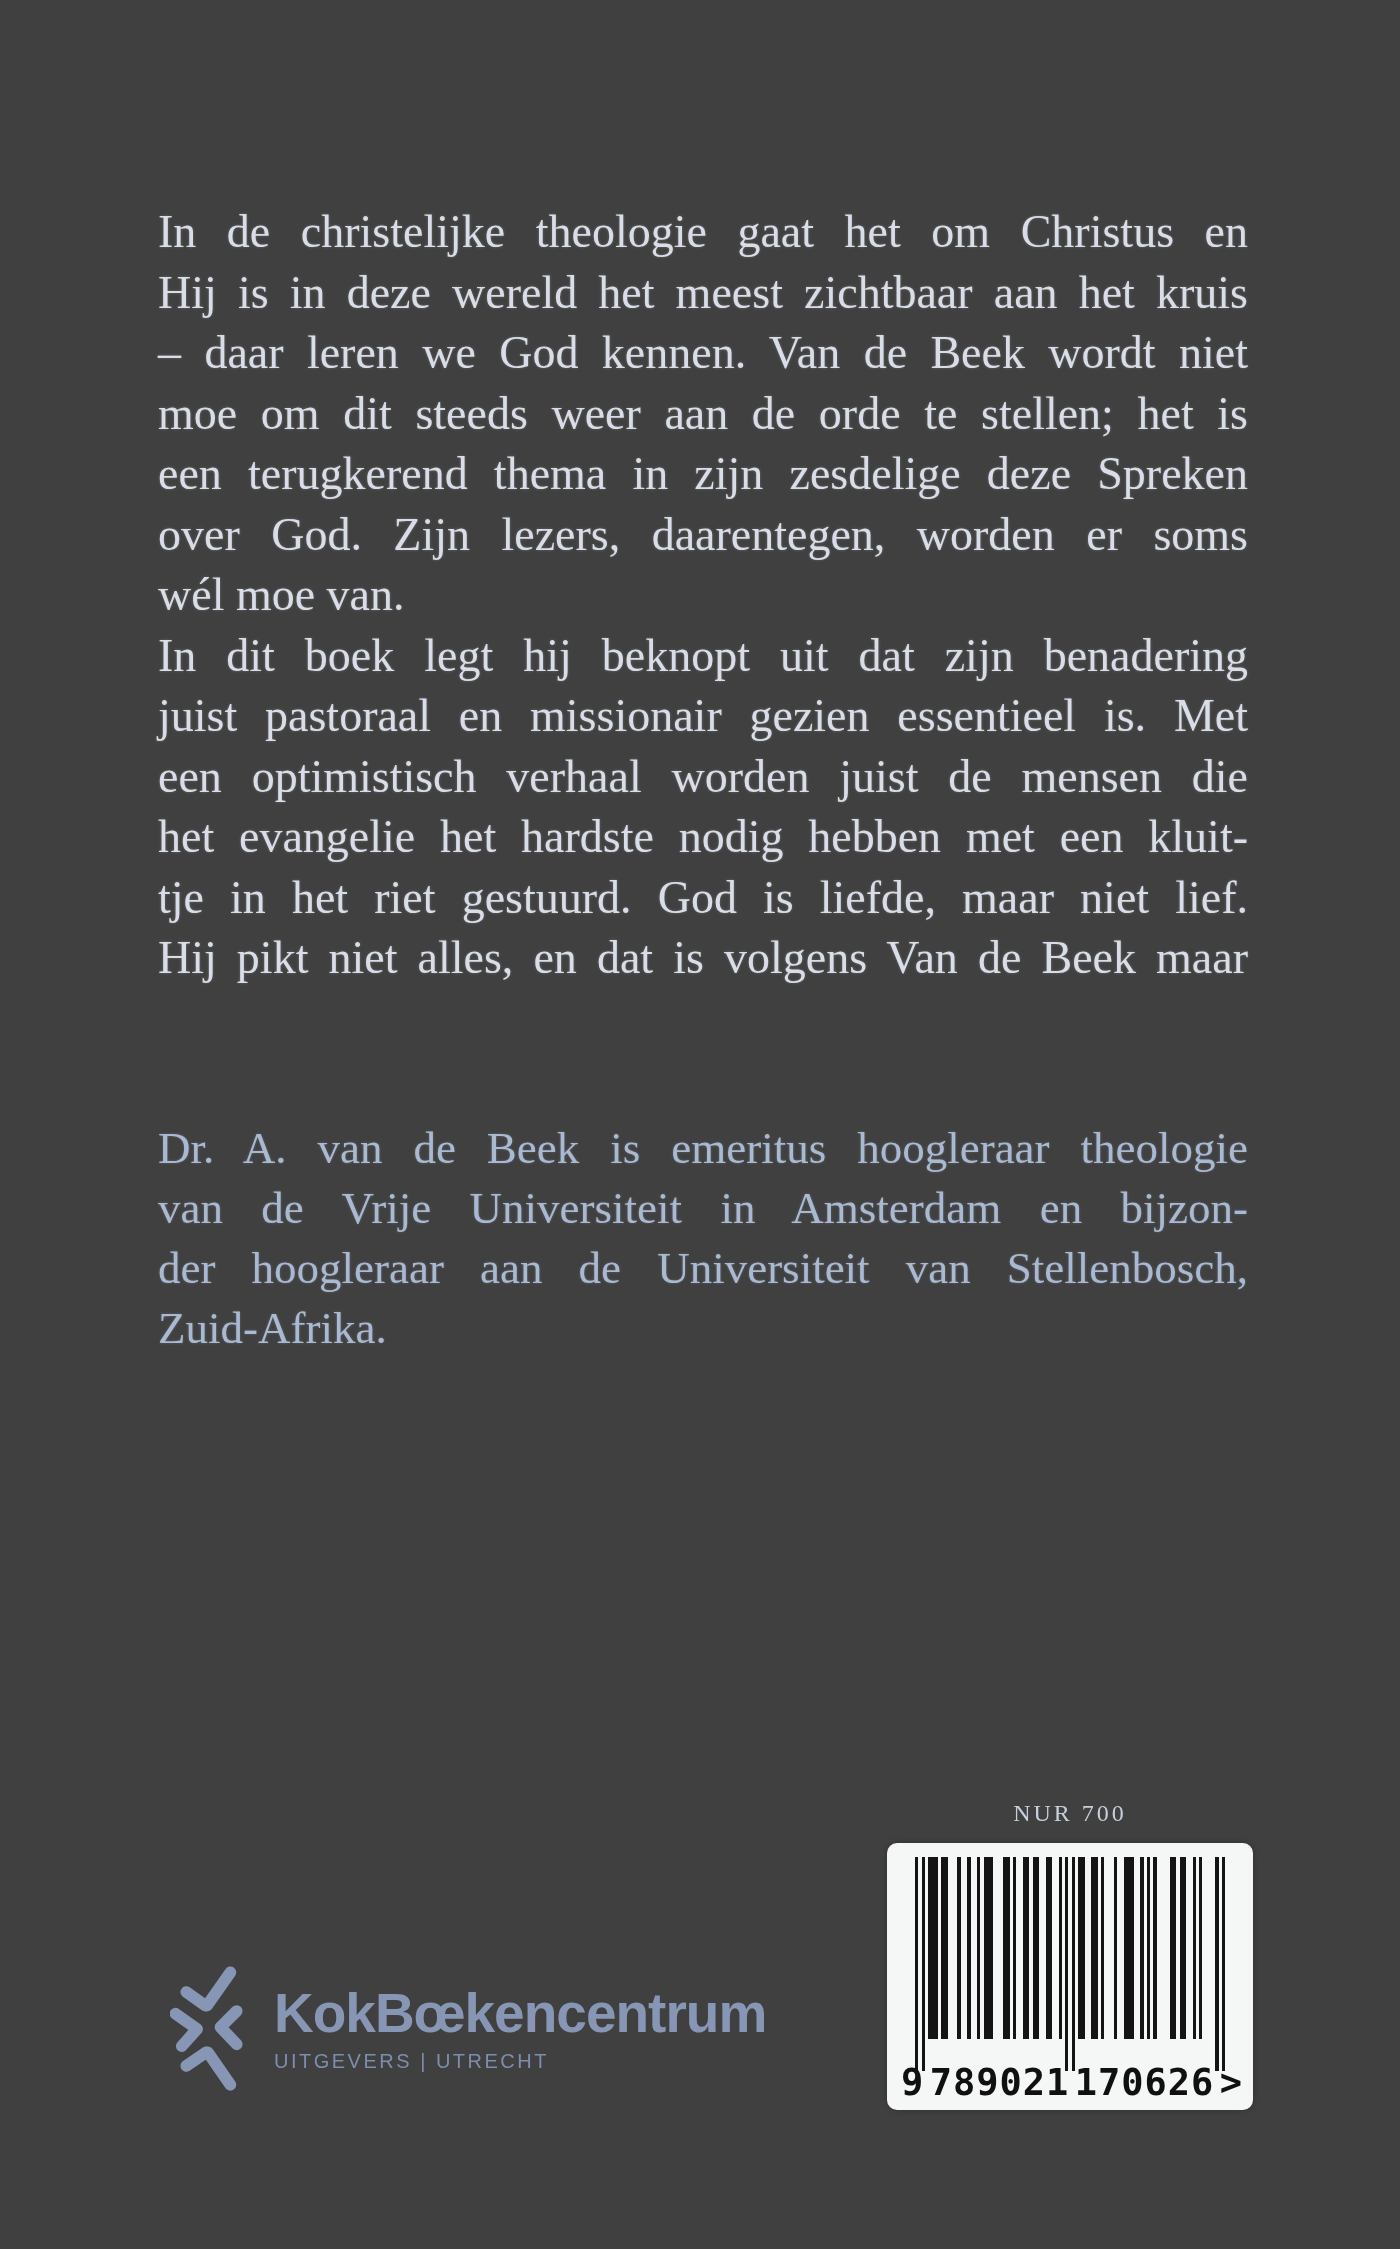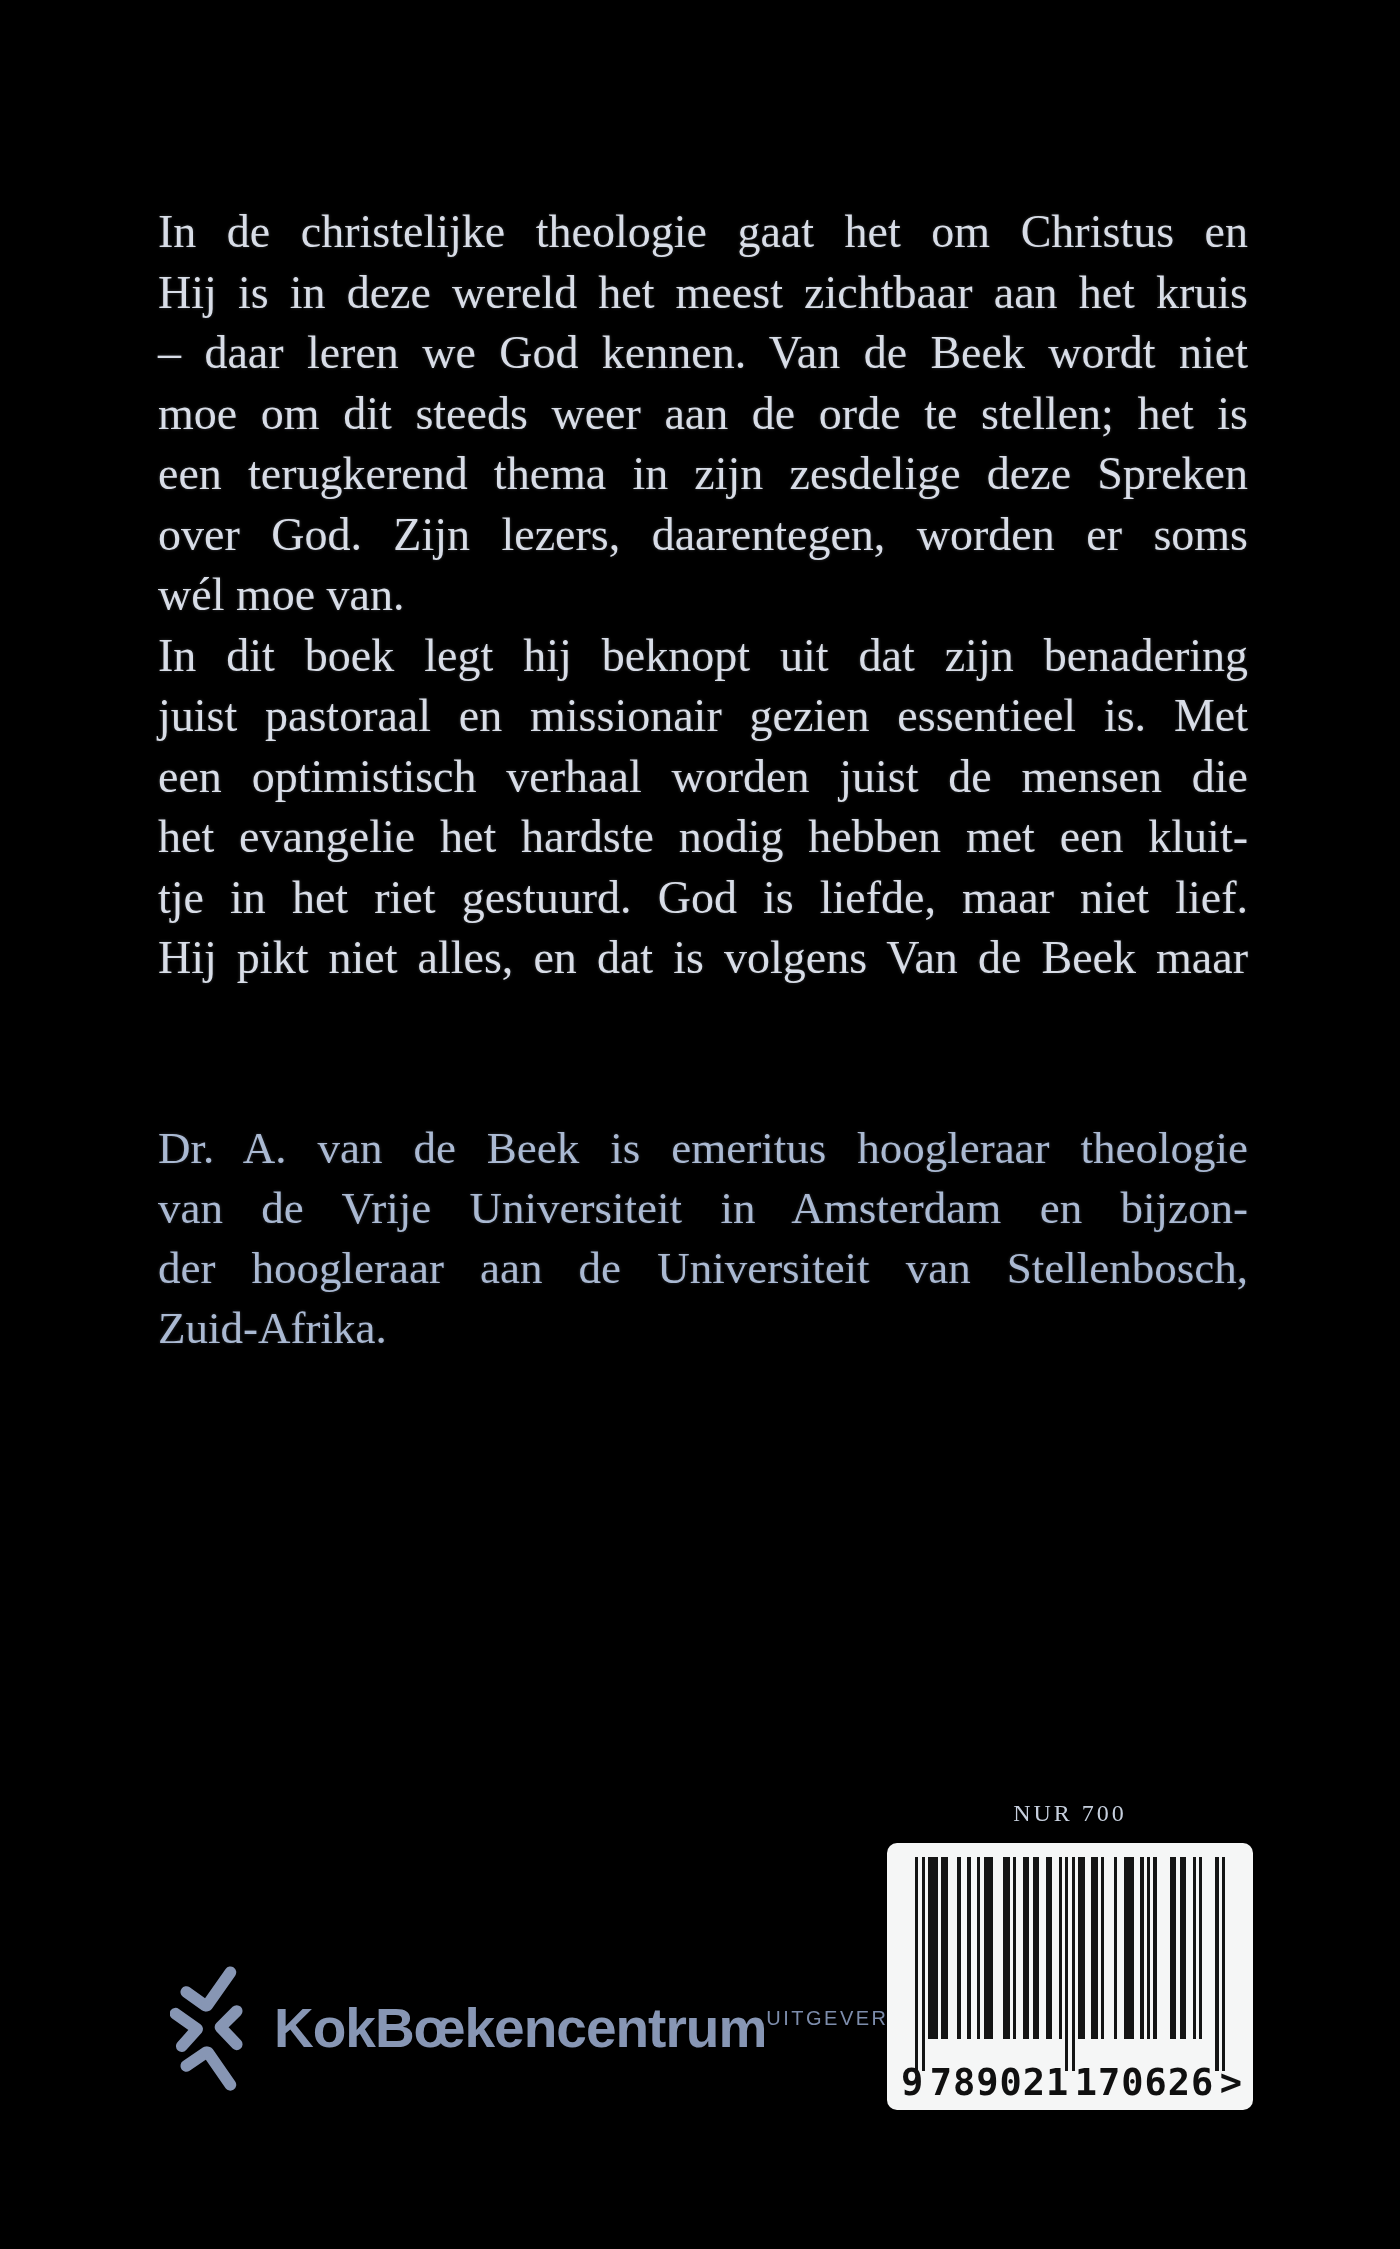--- a/index.html
+++ b/index.html
@@ -38,21 +38,21 @@
   .line.last{text-align-last:left;}
   .line .it{}
 
   
   .publisher{
     position:absolute;
     left:170px;top:1966px;
     display:flex;align-items:center;gap:30px;
   }
   .mark svg{display:block;}
-  .pub-text{display:flex;flex-direction:row;}
+  .pub-text{display:flex;flex-direction:column;}
   .pub-name{
     font-family:"Liberation Sans", sans-serif;
     font-weight:bold;
     font-size:55px;
     letter-spacing:-1px;
     color:#8796b4;
     line-height:1.05;
   }
   .pub-tag{
     font-family:"Liberation Sans", sans-serif;
@@ -101,21 +101,21 @@
     font-family:"DejaVu Sans Mono", monospace;
     font-weight:bold;
     font-size:37px;
     color:#101010;
     letter-spacing:1px;
   }
 </style>
 </head>
 <body>
 
-<div class="cover" style="background: #000000;">
+<div class="cover" style="background: #404040;">
 
   <div class="textblock blurb" style="color: rgb(216, 221, 231);">
       <div class="line"><span>In de christelijke theologie gaat het om Christus en</span></div>
       <div class="line"><span>Hij is in deze wereld het meest zichtbaar aan het kruis</span></div>
       <div class="line"><span>– daar leren we God kennen. Van de Beek wordt niet</span></div>
       <div class="line"><span>moe om dit steeds weer aan de orde te stellen; het is</span></div>
       <div class="line"><span>een terugkerend thema in zijn zesdelige deze </span><span class="it">Spreken</span></div>
       <div class="line"><span class="it">over God.</span><span> Zijn lezers, daarentegen, worden er soms</span></div>
       <div class="line last"><span>wél moe van.</span></div>
       <div class="line"><span>In dit boek legt hij beknopt uit dat zijn benadering</span></div>

